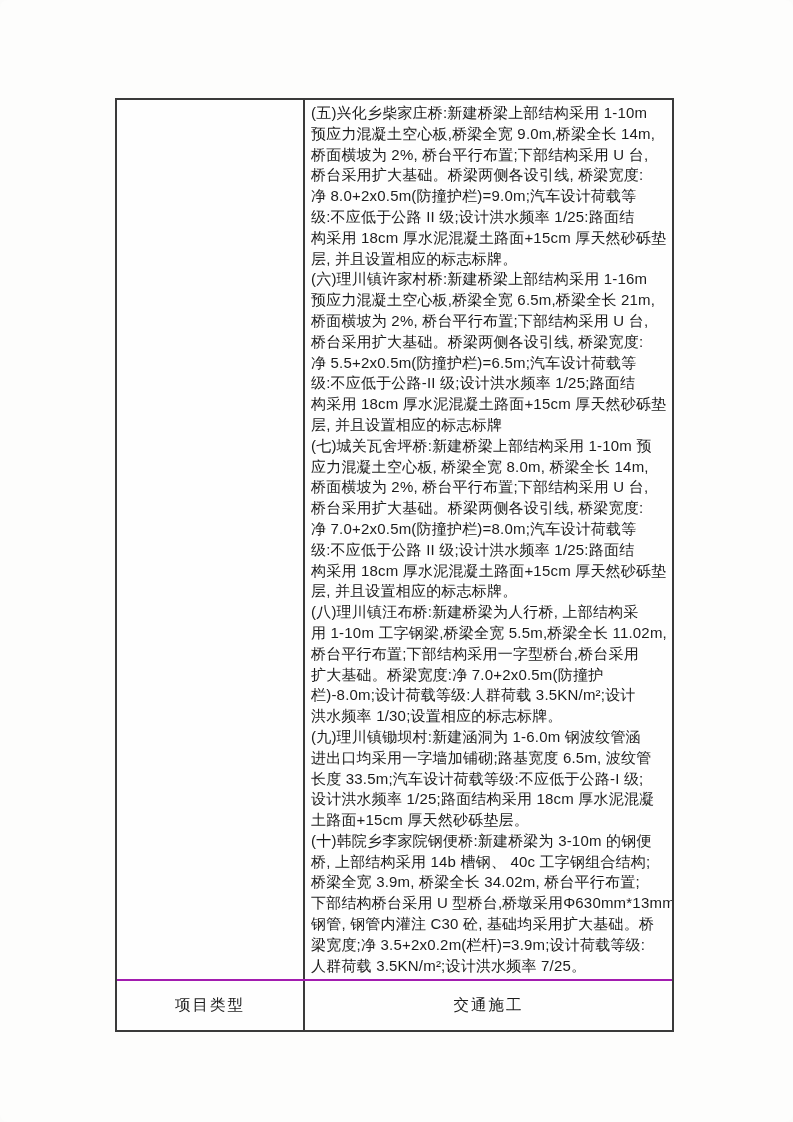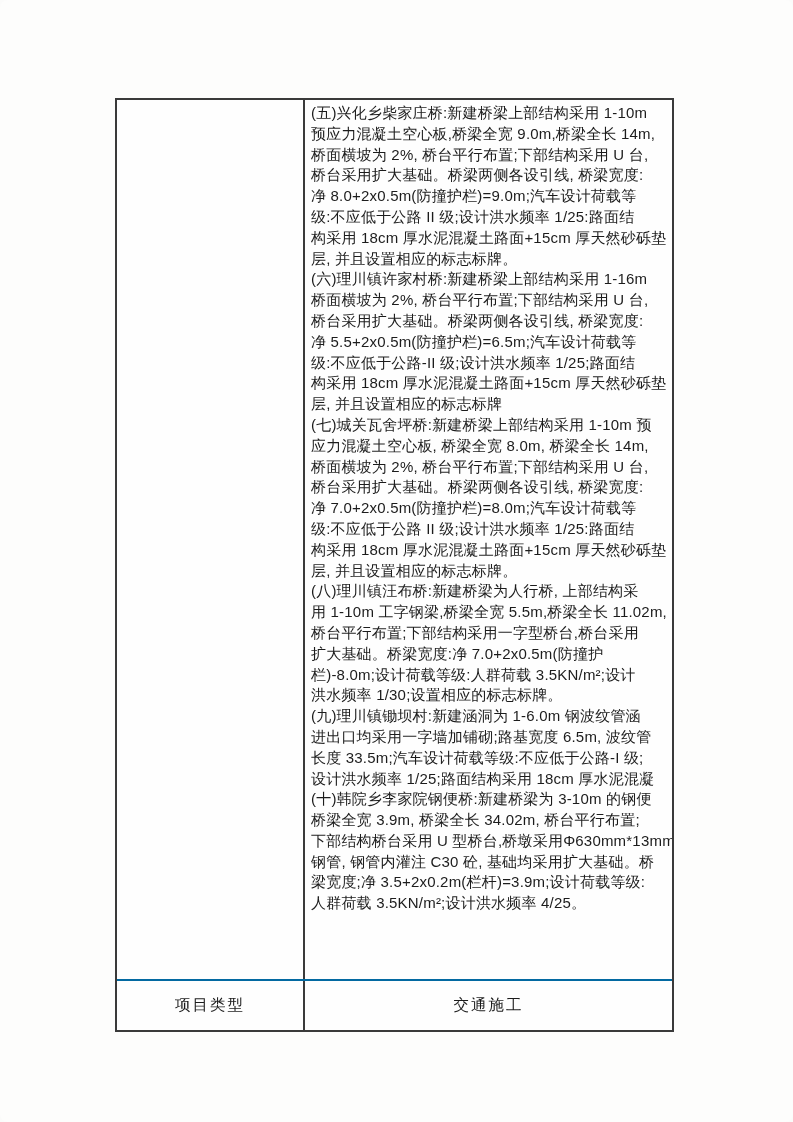--- a/index.html
+++ b/index.html
@@ -53,21 +53,21 @@
   .tline {
     height: 20.8px;
     line-height: 20.8px;
     white-space: pre;
     letter-spacing: 0.2px;
   }
   .footer-row {
     height: 49px;
     flex: none;
     display: flex;
-    border-top: 2px solid #0369a1;
+    border-top: 2px solid #a21caf;
     text-align: center;
   }
   .footer-cell {
     display: flex;
     align-items: center;
     justify-content: center;
     font-size: 15.5px;
     letter-spacing: 2px;
   }
 </style>
@@ -85,20 +85,21 @@
             <div class="tline">预应力混凝土空心板,桥梁全宽 9.0m,桥梁全长 14m,</div>
             <div class="tline">桥面横坡为 2%, 桥台平行布置;下部结构采用 U 台,</div>
             <div class="tline">桥台采用扩大基础。桥梁两侧各设引线, 桥梁宽度:</div>
             <div class="tline">净 8.0+2x0.5m(防撞护栏)=9.0m;汽车设计荷载等</div>
             <div class="tline">级:不应低于公路 II 级;设计洪水频率 1/25:路面结</div>
             <div class="tline">构采用 18cm 厚水泥混凝土路面+15cm 厚天然砂砾垫</div>
             <div class="tline">层, 并且设置相应的标志标牌。</div>
           </div>
         <div class="section">
             <div class="tline">(六)理川镇许家村桥:新建桥梁上部结构采用 1-16m</div>
+            <div class="tline">预应力混凝土空心板,桥梁全宽 6.5m,桥梁全长 21m,</div>
             <div class="tline">桥面横坡为 2%, 桥台平行布置;下部结构采用 U 台,</div>
             <div class="tline">桥台采用扩大基础。桥梁两侧各设引线, 桥梁宽度:</div>
             <div class="tline">净 5.5+2x0.5m(防撞护栏)=6.5m;汽车设计荷载等</div>
             <div class="tline">级:不应低于公路-II 级;设计洪水频率 1/25;路面结</div>
             <div class="tline">构采用 18cm 厚水泥混凝土路面+15cm 厚天然砂砾垫</div>
             <div class="tline">层, 并且设置相应的标志标牌</div>
           </div>
         <div class="section">
             <div class="tline">(七)城关瓦舍坪桥:新建桥梁上部结构采用 1-10m 预</div>
             <div class="tline">应力混凝土空心板, 桥梁全宽 8.0m, 桥梁全长 14m,</div>
@@ -115,28 +116,30 @@
             <div class="tline">桥台平行布置;下部结构采用一字型桥台,桥台采用</div>
             <div class="tline">扩大基础。桥梁宽度:净 7.0+2x0.5m(防撞护</div>
             <div class="tline">栏)-8.0m;设计荷载等级:人群荷载 3.5KN/m²;设计</div>
             <div class="tline">洪水频率 1/30;设置相应的标志标牌。</div>
           </div>
         <div class="section">
             <div class="tline">(九)理川镇锄坝村:新建涵洞为 1-6.0m 钢波纹管涵</div>
             <div class="tline">进出口均采用一字墙加铺砌;路基宽度 6.5m, 波纹管</div>
             <div class="tline">长度 33.5m;汽车设计荷载等级:不应低于公路-I 级;</div>
             <div class="tline">设计洪水频率 1/25;路面结构采用 18cm 厚水泥混凝</div>
+            <div class="tline">土路面+15cm 厚天然砂砾垫层。</div>
           </div>
         <div class="section">
             <div class="tline">(十)韩院乡李家院钢便桥:新建桥梁为 3-10m 的钢便</div>
+            <div class="tline">桥, 上部结构采用 14b 槽钢、 40c 工字钢组合结构;</div>
             <div class="tline">桥梁全宽 3.9m, 桥梁全长 34.02m, 桥台平行布置;</div>
             <div class="tline">下部结构桥台采用 U 型桥台,桥墩采用Φ630mm*13mm</div>
             <div class="tline">钢管, 钢管内灌注 C30 砼, 基础均采用扩大基础。桥</div>
             <div class="tline">梁宽度;净 3.5+2x0.2m(栏杆)=3.9m;设计荷载等级:</div>
-            <div class="tline">人群荷载 3.5KN/m²;设计洪水频率 4/25。</div>
+            <div class="tline">人群荷载 3.5KN/m²;设计洪水频率 7/25。</div>
           </div>
       </div>
     </div>
 
     <div class="footer-row">
       <div class="left-col footer-cell">项目类型</div>
       <div class="right-col footer-cell">交通施工</div>
     </div>
 
   </div>

